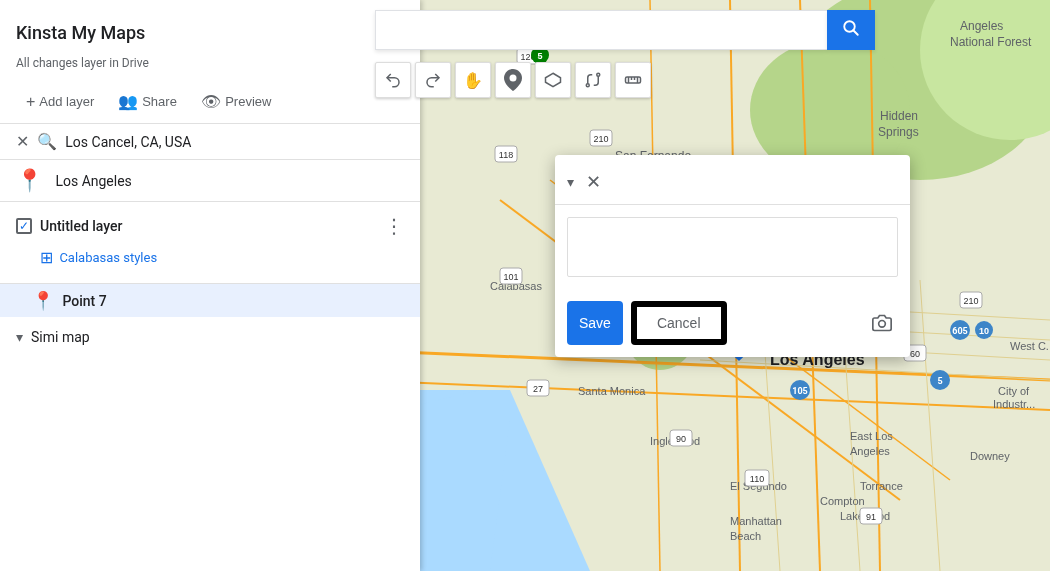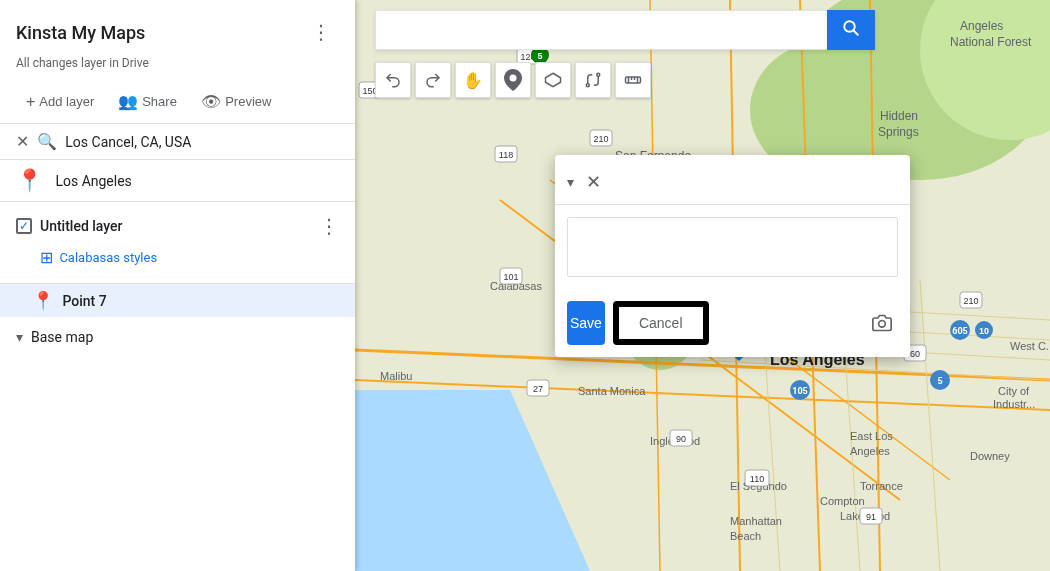--- a/index.html
+++ b/index.html
@@ -16,21 +16,21 @@
 
     
     #map-svg {
       width: 100%; height: 100%;
     }
 
     
     #sidebar {
       position: absolute;
       top: 0; left: 0;
-      width: 355px;
+      width: 420px;
       height: 100%;
       background: #fff;
       box-shadow: 2px 0 5px rgba(0,0,0,0.2);
       display: flex;
       flex-direction: column;
     }
 
     #sidebar-header {
       padding: 16px 16px 8px 16px;
       display: flex;
@@ -356,21 +356,21 @@
       justify-content: space-between;
       padding: 8px 12px 12px 12px;
     }
 
     #popup-actions {
       display: flex;
       gap: 8px;
     }
 
     #save-btn {
-      padding: 8px 3px;
+      padding: 8px 12px;
       background: #1a73e8;
       color: #fff;
       border: none;
       border-radius: 4px;
       font-size: 14px;
       font-weight: 500;
       cursor: pointer;
     }
 
     #cancel-btn {
@@ -594,21 +594,21 @@
     </div>
   </div>
 
   <div id="point-row">
     <span id="point-pin">📍</span>
     <span id="point-label">Point 7</span>
   </div>
 
   <div id="basemap-row">
     <span id="basemap-arrow">▾</span>
-    <span id="basemap-label">Base map</span>
+    <span id="basemap-label">Simi map</span>
   </div>
 </div>
 
 <div id="top-search-bar">
   <input id="top-search-input" type="text" style="">
   <button id="top-search-btn">
     <span id="search-btn-icon">
       <svg width="18" height="18" viewBox="0 0 24 24" fill="none">
         <circle cx="10" cy="10" r="7" stroke="white" stroke-width="2.5"></circle>
         <line x1="15" y1="15" x2="21" y2="21" stroke="white" stroke-width="2.5" stroke-linecap="round"></line>

